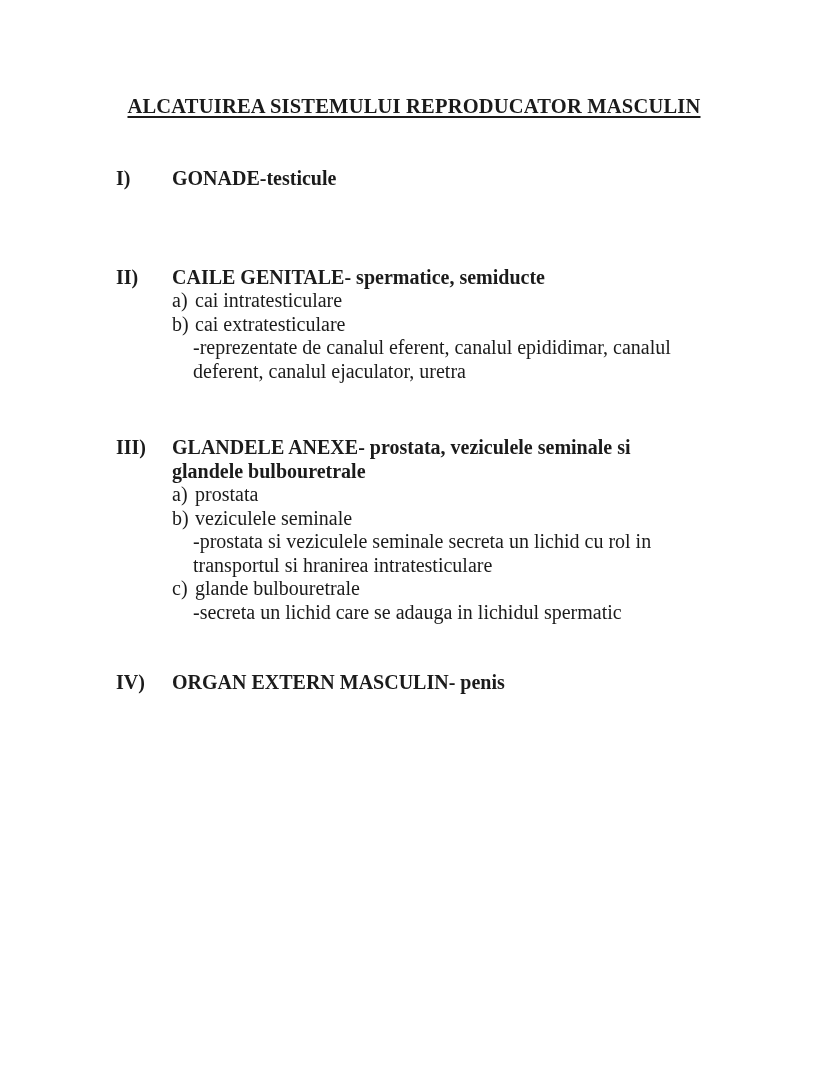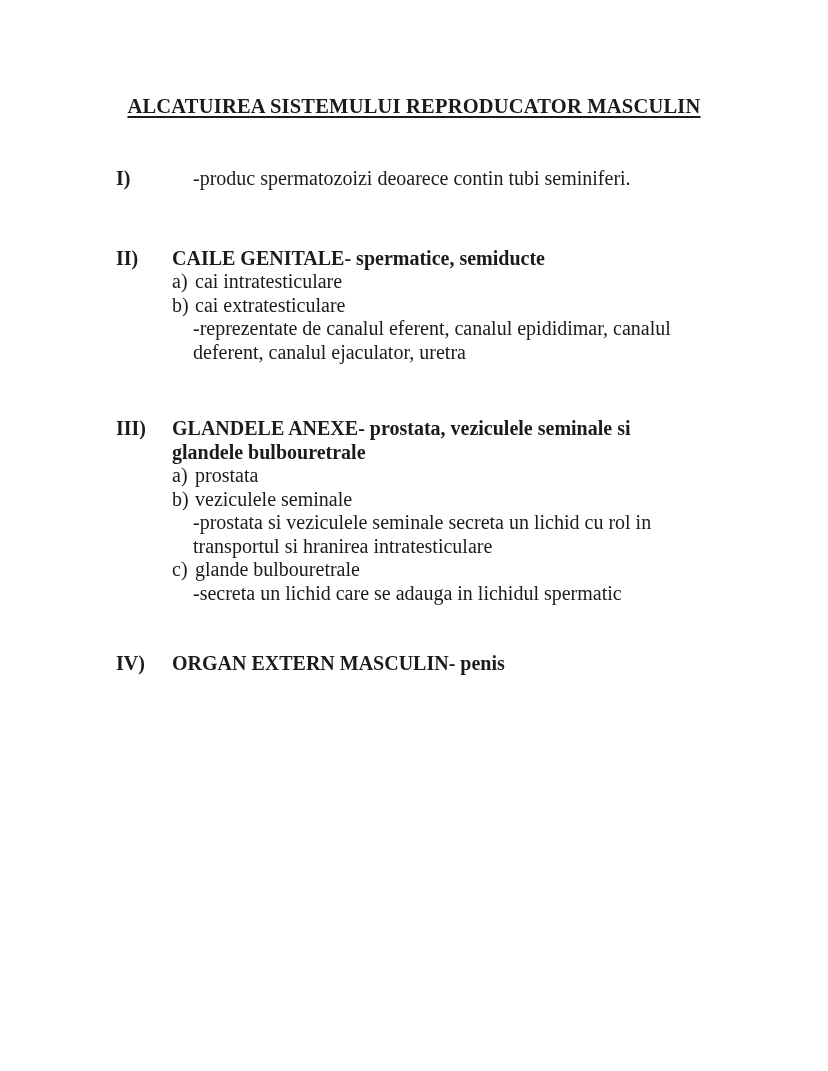--- a/index.html
+++ b/index.html
@@ -29,21 +29,21 @@
     text-decoration: underline;
     text-underline-offset: 3px;
     text-decoration-thickness: 2px;
     letter-spacing: 0.2px;
   }
   .section {
     display: flex;
     align-items: flex-start;
   }
   .section.s1 { margin-top: 49px; }
-  .section.s2 { margin-top: 56px; }
+  .section.s2 { margin-top: 75px; }
   .section.s3 { margin-top: 53px; }
   .section.s4 { margin-top: 47px; align-items: center; }
   .numeral {
     box-sizing: border-box;
     width: 172px;
     padding-left: 116px;
     flex-shrink: 0;
     font-weight: bold;
   }
   .section-content {
@@ -73,21 +73,21 @@
 </head>
 <body>
 
 <div class="page">
 
   <h1 class="title">ALCATUIREA SISTEMULUI REPRODUCATOR MASCULIN</h1>
 
   <div class="section s1">
     <div class="numeral">I)</div>
     <div class="section-content">
-      <div class="note">-produc spermatozoizi deoarece contin tubi seminiferi.</div>
+      <div class="heading">GONADE-testicule</div>
     </div>
   </div>
 
   <div class="section s2">
     <div class="numeral">II)</div>
     <div class="section-content">
       <div class="heading">CAILE GENITALE- spermatice, semiducte</div>
       <div class="lettered">
         <span class="letter">a)</span>
         <span class="lettered-text">cai intratesticulare</span>

